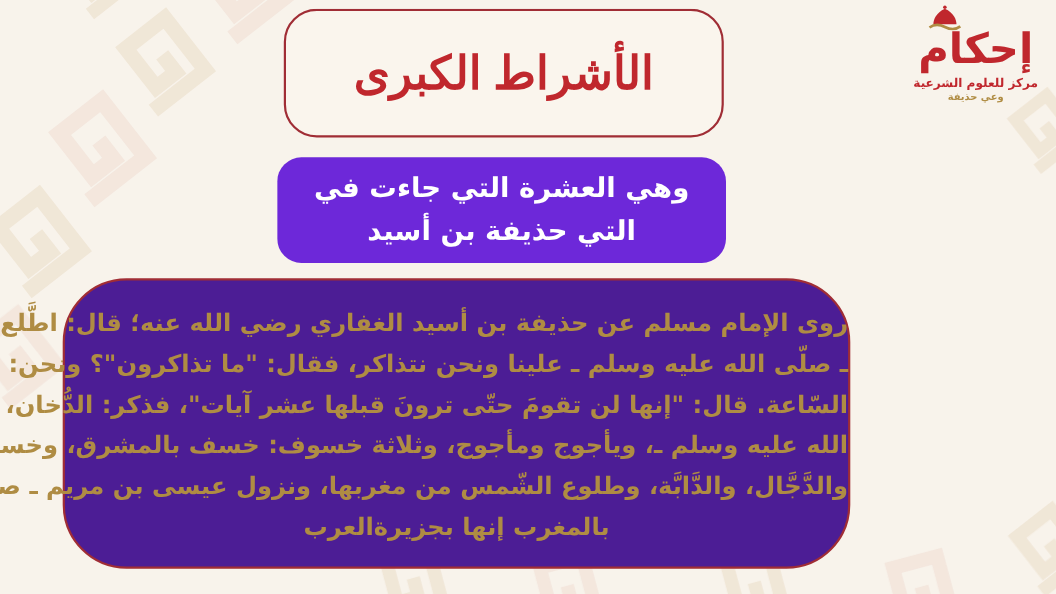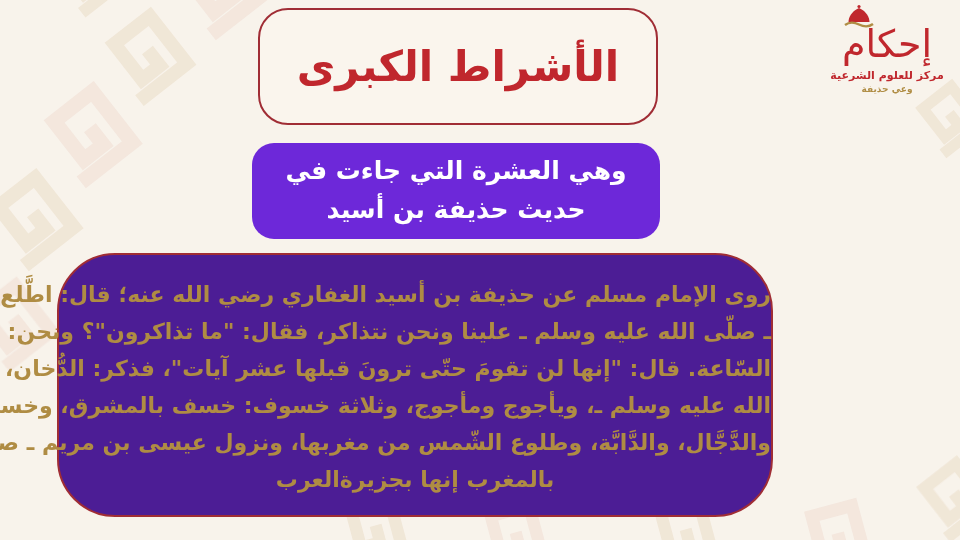--- a/index.html
+++ b/index.html
@@ -33,20 +33,21 @@
     display: flex; align-items: center; justify-content: center;
     z-index: 2;
   }
   .title-text {
     direction: rtl;
     color: #C0272D;
     font-size: 42px;
     font-weight: bold;
     letter-spacing: -1px;
     white-space: nowrap;
+    font-family: Liberation Serif, serif;
   }
 
   .subtitle-banner {
     position: absolute;
     left: 252px; top: 143px;
     width: 408px; height: 96px;
     background: #6d28d9;
     border-radius: 22px;
     display: flex; flex-direction: column;
     align-items: center; justify-content: center;
@@ -86,21 +87,21 @@
     right: 14px; top: 4px;
     width: 118px;
     text-align: center;
     z-index: 3;
   }
   .logo-dome { display: block; margin: 0 auto -4px 14px; }
   .logo-wordmark {
     direction: rtl;
     color: #C0272D;
     font-size: 38px;
-    font-weight: normal;
+    font-weight: bold;
     letter-spacing: -2px;
     line-height: 1.1;
     white-space: nowrap;
   }
   .logo-tagline {
     direction: rtl;
     color: #C0272D;
     font-size: 11px;
     font-weight: bold;
     margin-top: 3px;
@@ -141,21 +142,21 @@
       <use href="#kufic" style="color:#EADCC6" transform="translate(905,495) rotate(-38) scale(1.1)"></use>
     </g>
   </svg>
 
   <div class="title-box">
     <div class="title-text" dir="rtl">الأشراط الكبرى</div>
   </div>
 
   <div class="subtitle-banner">
     <div class="subtitle-line" dir="rtl">وهي العشرة التي جاءت في</div>
-    <div class="subtitle-line" dir="rtl">حديث حذيفة بن أسيد</div>
+    <div class="subtitle-line" dir="rtl">التي حذيفة بن أسيد</div>
   </div>
 
   <div class="hadith-box">
     <div class="hadith-line" dir="rtl">روى الإمام مسلم عن حذيفة بن أسيد الغفاري رضي الله عنه؛ قال: اطَّلع النبيُّ</div>
     <div class="hadith-line" dir="rtl">ـ صلّى الله عليه وسلم ـ علينا ونحن نتذاكر، فقال: "ما تذاكرون"؟ ونحن: نذكر</div>
     <div class="hadith-line" dir="rtl">السّاعة. قال: "إنها لن تقومَ حتّى ترونَ قبلها عشر آيات"، فذكر: الدُّخان،</div>
     <div class="hadith-line" dir="rtl">الله عليه وسلم ـ، ويأجوج ومأجوج، وثلاثة خسوف: خسف بالمشرق، وخسفٌ</div>
     <div class="hadith-line" dir="rtl">والدَّجَّال، والدَّابَّة، وطلوع الشّمس من مغربها، ونزول عيسى بن مريم ـ صلّى</div>
     <div class="hadith-line" dir="rtl">بالمغرب إنها بجزيرةالعرب</div>
   </div>

